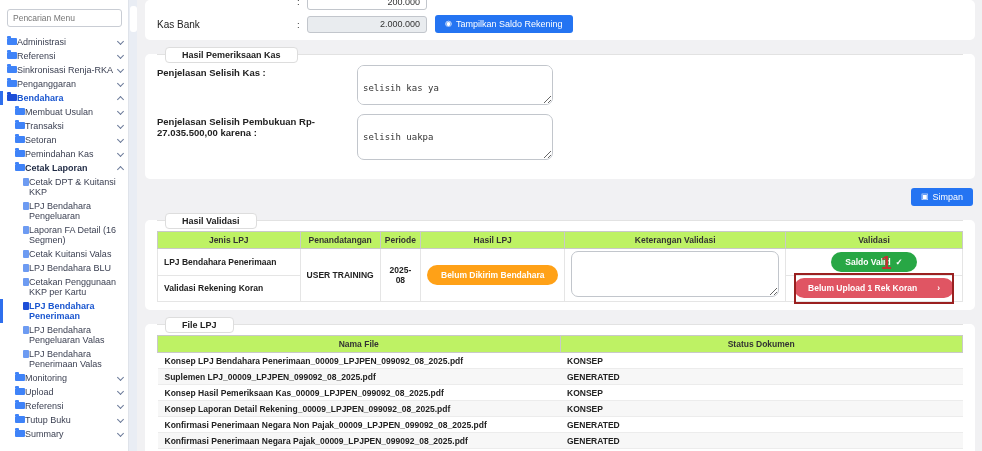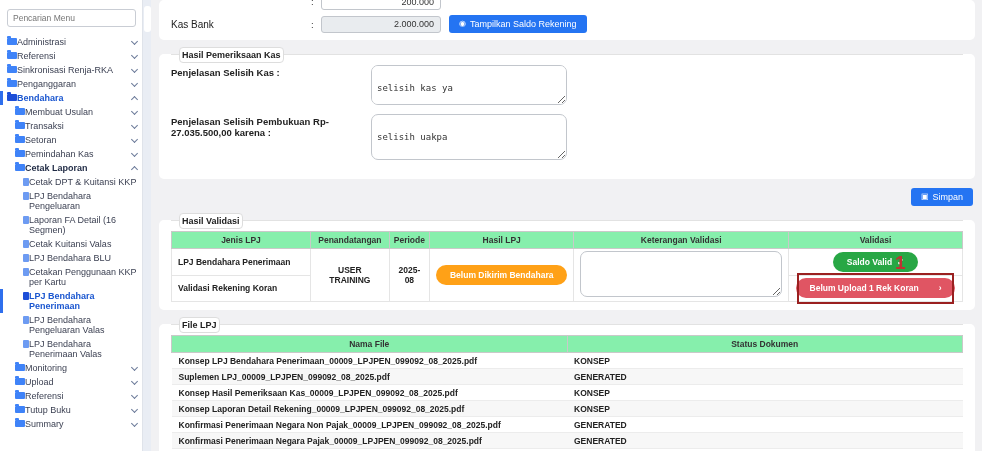--- a/index.html
+++ b/index.html
@@ -1,21 +1,21 @@
 <!DOCTYPE html>
 <html><head>
 <meta charset="utf-8">
 <style>
   * { margin:0; padding:0; box-sizing:border-box; }
   html,body { width:982px; height:451px; overflow:hidden;
     font-family:"Liberation Sans", sans-serif; background:#ffffff; }
   .app { display:flex; width:982px; height:451px; }
 
   
-  .sidebar { width:142px; height:451px; background:#fff; padding-top:7px; overflow:hidden; flex:none; }
+  .sidebar { width:128px; height:451px; background:#fff; padding-top:7px; overflow:hidden; flex:none; }
   .search-wrap { padding:0 6px 8px 7px; }
   .search-wrap input { width:100%; height:18px; border:1px solid #c9cdd4; border-radius:3px;
     font-size:8.5px; padding:0 5px; color:#555; font-family:"Liberation Sans",sans-serif; }
   .menu { font-size:9px; color:#3a3f51; }
   .mi { display:flex; align-items:flex-start; padding:2px 4px 2px 0;
     border-left:3px solid transparent; cursor:pointer; line-height:10px; }
   .mi .lbl { flex:1; }
   .mi.lvl0 { padding-left:4px; }
   .mi.lvl1 { padding-left:12px; }
   .mi.lvl2 { padding-left:20px; }
@@ -51,35 +51,35 @@
   .frow1 { margin-top:-7px; }
 
   .btn { display:inline-flex; align-items:center; gap:4px; border:none; border-radius:3px;
     color:#fff; font-size:9px; padding:4px 10px; cursor:pointer; font-family:"Liberation Sans",sans-serif; white-space:nowrap; }
   .btn .bic { font-size:8px; line-height:8px; }
   .btn-primary { background:#2474f2; }
   .tampilkan { margin-left:8px; }
 
   .fs { border-top:1px solid #e2e2e2; position:relative; margin:14px 12px 0; padding-top:10px; }
   .fs-legend { position:absolute; top:-8px; left:8px; background:#fff; border:1px solid #ddd;
-    border-radius:4px; padding:2px 2px; font-size:9px; font-weight:bold; color:#222; }
+    border-radius:4px; padding:2px 16px; font-size:9px; font-weight:bold; color:#222; }
 
   .card2 { padding:0 0 10px; }
   .ta-row { display:flex; margin-bottom:9px; }
   .ta-row .flabel { width:200px; font-size:9.5px; font-weight:bold; color:#222; padding-top:2px; }
   textarea { border:1px solid #c2c6cc; border-radius:7px; font-family:"DejaVu Sans Mono", monospace;
     font-size:9px; padding:17px 5px; color:#333; resize:both; }
   .ta1 { width:196px; height:40px; }
   .ta2 { width:196px; height:46px; }
 
   .simpan-row { text-align:right; margin:-1px 2px 6px 0; }
 
   
   table { border-collapse:collapse; width:100%; }
-  th { background:#86efac; border:1px solid #c9c9c9; font-size:8.5px; font-weight:bold;
+  th { background:#bef264; border:1px solid #c9c9c9; font-size:8.5px; font-weight:bold;
     color:#333; padding:3px 4px; text-align:center; }
 
   .card3 { padding:0 0 8px; }
   .vtbl td { border:1px solid #e5e5e5; font-size:8.5px; padding:2px 6px; vertical-align:middle; }
   .vtbl .c-jenis { width:18%; font-weight:bold; color:#222; }
   .vtbl .c-pen { width:10%; text-align:center; font-weight:bold; color:#222; }
   .vtbl .c-per { width:5%; text-align:center; font-weight:bold; color:#222; }
   .vtbl .c-status { width:17%; text-align:center; }
   .vtbl .c-ket { width:28%; }
   .vtbl .c-val { width:22%; text-align:center; position:relative; }

